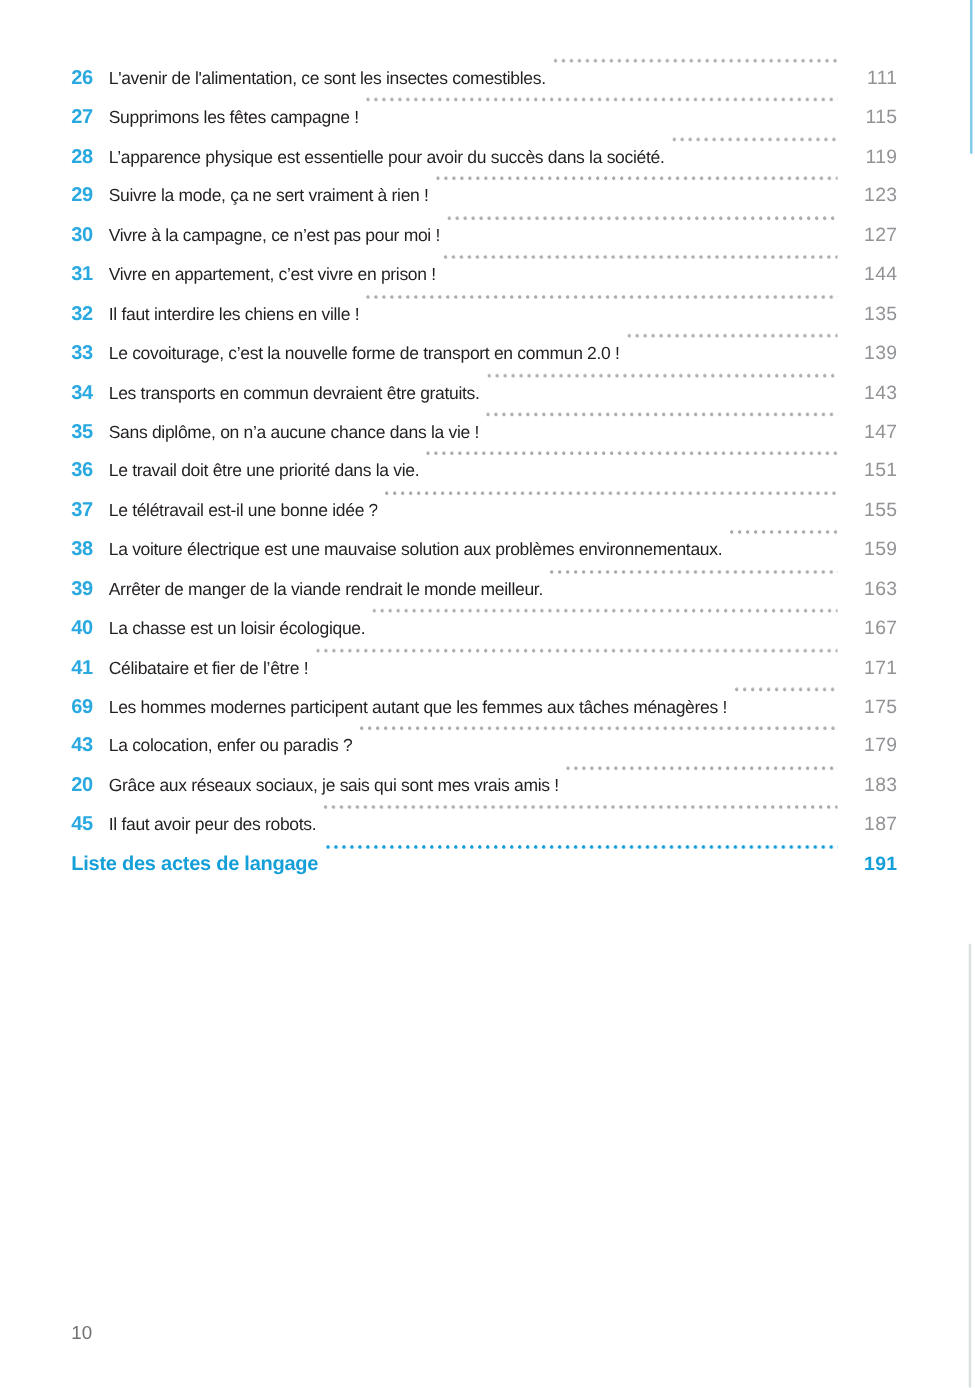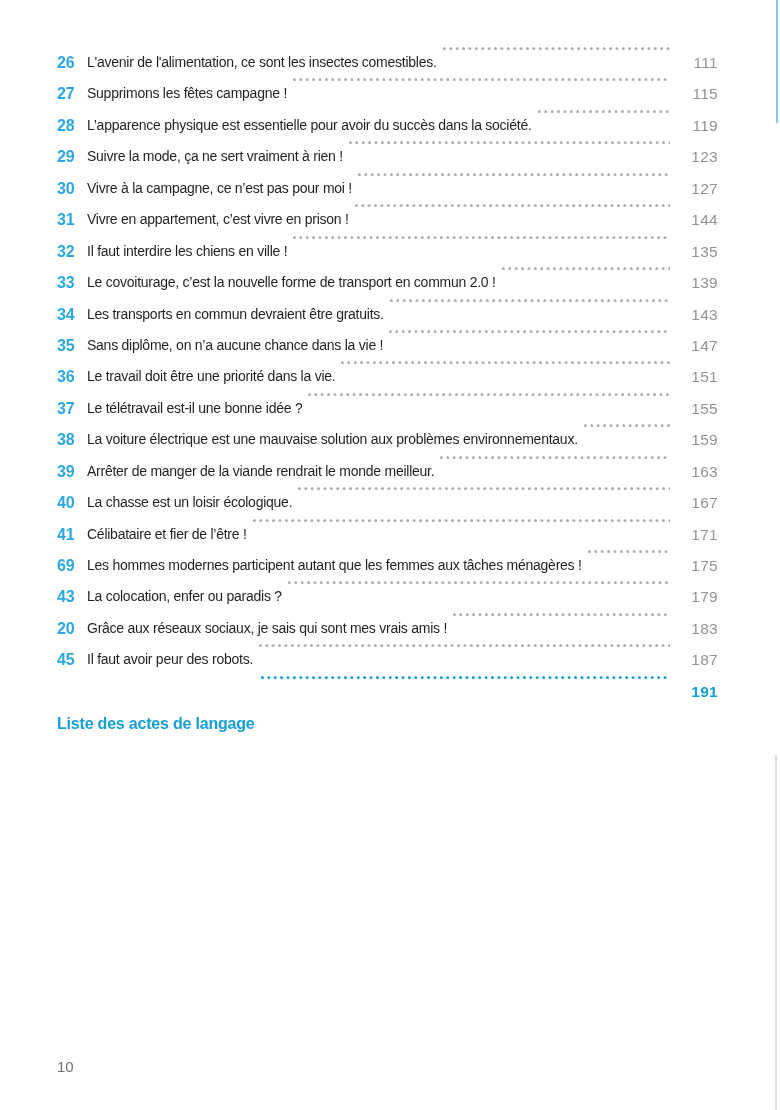--- a/index.html
+++ b/index.html
@@ -52,21 +52,20 @@
     text-align:right;
     font-size:15.5px;
     color:#919396;
     letter-spacing:0.3px;
   }
   .row.liste .title {
     font-size:16px;
     font-weight:bold;
     color:#149fd9;
     letter-spacing:-0.2px;
-    margin-top:32px;
   }
   .row.liste .dots {
     background-image:radial-gradient(circle at 1.4px 1.6px, #149fd9 1.2px, rgba(0,0,0,0) 1.6px);
   }
   .row.liste .pg {
     color:#149fd9;
     font-weight:bold;
   }
   .folio {
     position:absolute;

